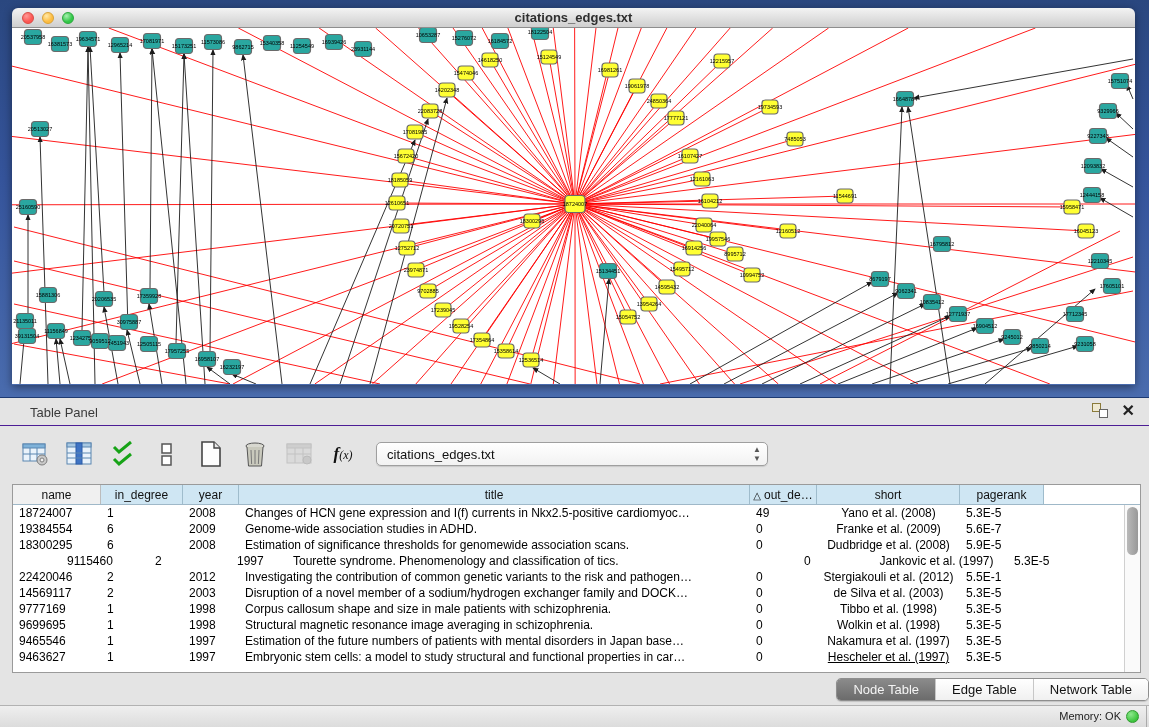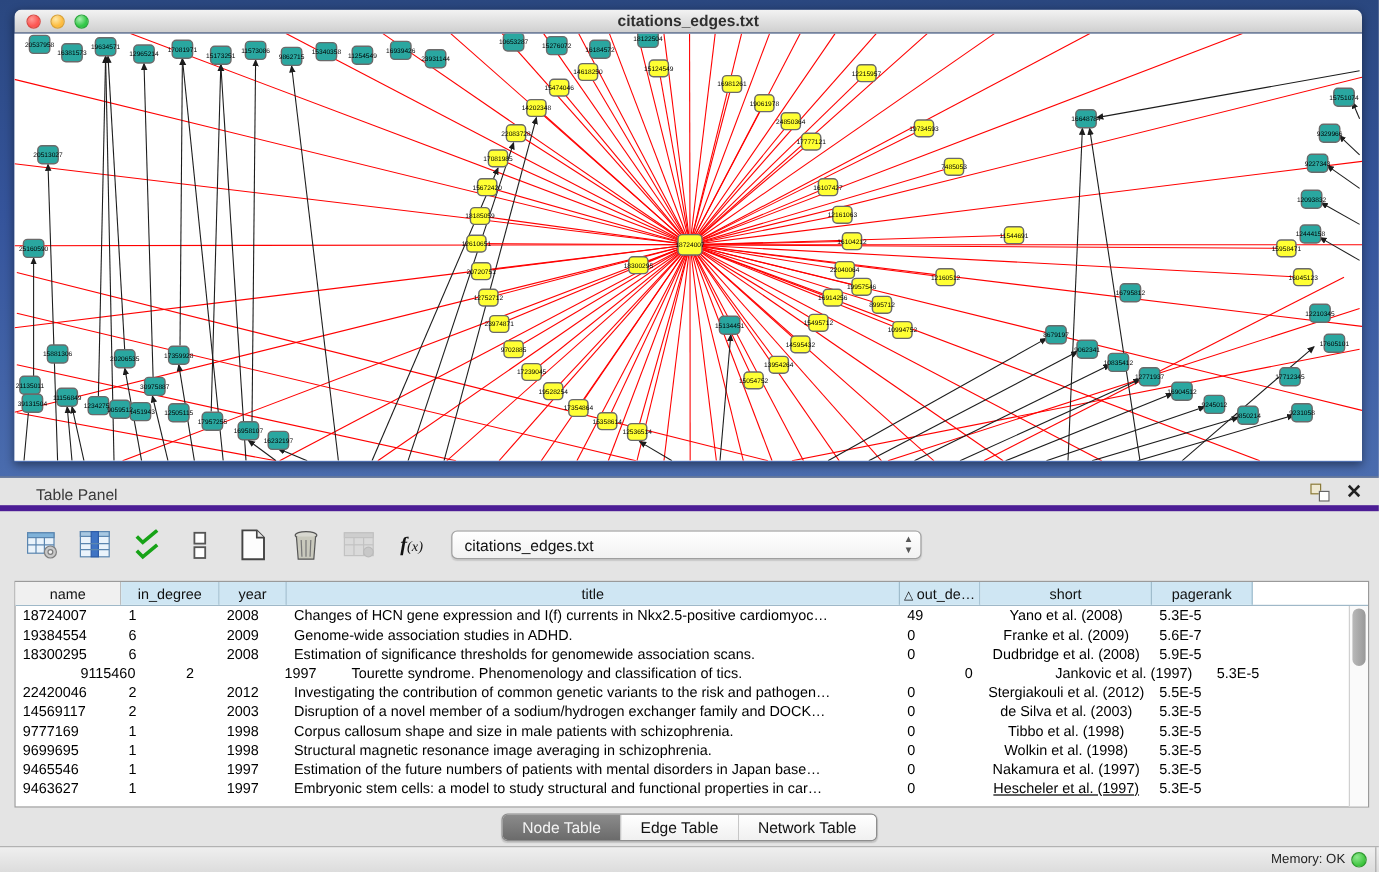--- a/index.html
+++ b/index.html
@@ -19,21 +19,21 @@
   .light { width:12px; height:12px; border-radius:50%; }
   .light.red { background:radial-gradient(circle at 35% 30%,#ff9a96,#fc5753 60%); border:1px solid #d94a44; }
   .light.yellow { background:radial-gradient(circle at 35% 30%,#ffe9a8,#fdbc40 60%); border:1px solid #d9a236; }
   .light.green { background:radial-gradient(circle at 35% 30%,#a8f0b0,#33c748 60%); border:1px solid #2aa73c; }
   .canvas-wrap { position:relative; width:100%; height:356px; background:#ffffff; overflow:hidden; }
   .canvas-wrap svg { display:block; }
 
   
   .table-panel { position:absolute; left:0; top:397px; width:1149px; height:308px;
     background:#e4e4e4; border-top:1px solid #1d3a72; }
-  .panel-header { position:relative; height:28px; border-bottom:5px solid #4c1d95; }
+  .panel-header { position:relative; height:28px; border-bottom:1px solid #4c1d95; }
   .panel-header .panel-title { position:absolute; left:30px; top:7px; font-size:13px; color:#3a3a3a; }
   .panel-header .hdr-icons { position:absolute; right:14px; top:5px; display:flex; gap:14px; align-items:center; }
   .float-icon { width:16px; height:15px; position:relative; display:inline-block; }
   .float-icon .sq1 { position:absolute; left:0; top:0; width:9px; height:9px; border:1px solid #8a7a3a; background:#efe9d2; }
   .float-icon .sq2 { position:absolute; right:0; bottom:0; width:9px; height:9px; border:1px solid #666; background:#fff; }
   .close-x { font-size:16px; font-weight:bold; color:#222; line-height:14px; cursor:default; }
 
   .toolbar { position:relative; height:56px; display:flex; align-items:center; padding-left:18px; gap:10px; }
   .tb-btn { width:34px; height:34px; display:flex; align-items:center; justify-content:center; }
   .fx-label { font-family:"Liberation Serif", serif; font-style:italic; font-size:17px; color:#111; }
@@ -55,21 +55,21 @@
   .tr { display:flex; height:16px; }
   .td { font-size:12px; color:#000; line-height:16px; white-space:nowrap; overflow:hidden;
     padding-left:6px; }
   .td.center { text-align:center; padding-left:0; }
   .vscroll { position:absolute; right:0; top:20px; bottom:0; width:16px;
     background:#fafafa; border-left:1px solid #d0d0d0; }
   .vthumb { position:absolute; left:2px; top:2px; width:11px; height:48px; border-radius:6px;
     background:linear-gradient(90deg,#b9b9b9,#989898); }
 
   .tabbar { position:absolute; left:0; top:275px; width:1149px; height:33px;
-    display:flex; justify-content:center; align-items:center; }
+    display:flex; justify-content:flex-end; align-items:center; }
   .seg { display:flex; border:1px solid #8e8e8e; border-radius:5px; overflow:hidden;
     background:#fff; box-shadow:0 1px 1px rgba(0,0,0,.15); }
   .seg-btn { font-size:13px; padding:3px 16px; color:#111; background:linear-gradient(180deg,#ffffff,#f0f0f0);
     border-right:1px solid #c7c7c7; }
   .seg-btn:last-child { border-right:none; }
   .seg-btn.selected { background:linear-gradient(180deg,#8b8b8b,#6b6b6b); color:#f4f4f4; }
 
   
   .statusbar { position:absolute; left:0; top:705px; width:1149px; height:22px;
     background:linear-gradient(180deg,#efefef,#dcdcdc); border-top:1px solid #b2b2b2; }
@@ -755,21 +755,21 @@
           <div class="td center" style="width: 143px;">Jankovic et al. (1997)</div>
           <div class="td" style="width: 84px;">5.3E-5</div>
         </div>
         <div class="tr">
           <div class="td" style="width: 88px;">22420046</div>
           <div class="td" style="width: 82px;">2</div>
           <div class="td" style="width: 56px;">2012</div>
           <div class="td" style="width: 511px;">Investigating the contribution of common genetic variants to the risk and pathogen…</div>
           <div class="td" style="width: 67px;">0</div>
           <div class="td center" style="width: 143px;">Stergiakouli et al. (2012)</div>
-          <div class="td" style="width: 84px;">5.5E-5</div>
+          <div class="td" style="width: 84px;">5.5E-1</div>
         </div>
         <div class="tr">
           <div class="td" style="width: 88px;">14569117</div>
           <div class="td" style="width: 82px;">2</div>
           <div class="td" style="width: 56px;">2003</div>
           <div class="td" style="width: 511px;">Disruption of a novel member of a sodium/hydrogen exchanger family and DOCK…</div>
           <div class="td" style="width: 67px;">0</div>
           <div class="td center" style="width: 143px;">de Silva et al. (2003)</div>
           <div class="td" style="width: 84px;">5.3E-5</div>
         </div>

